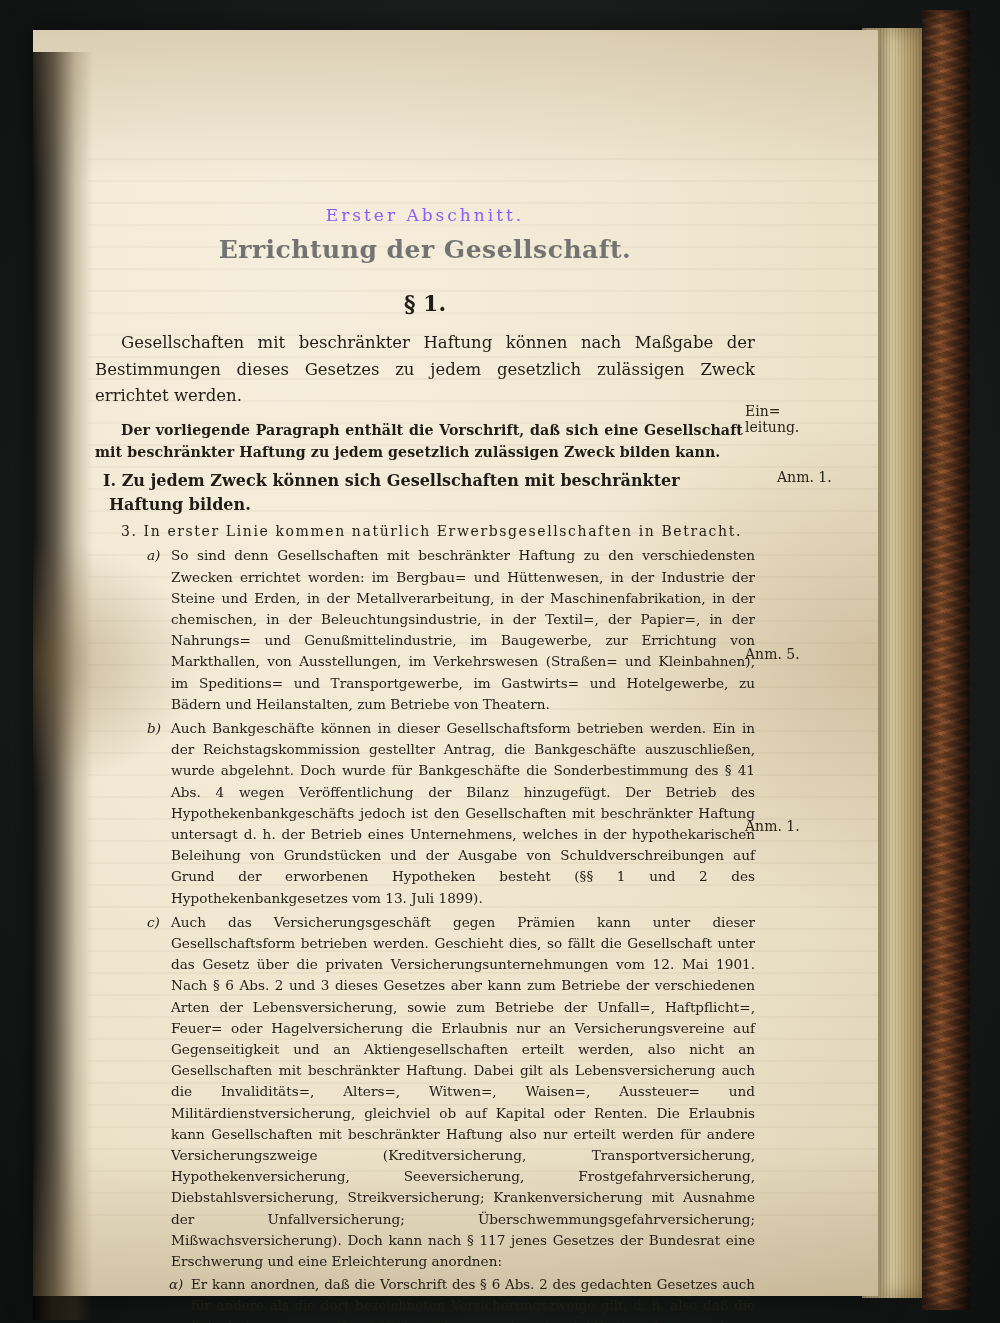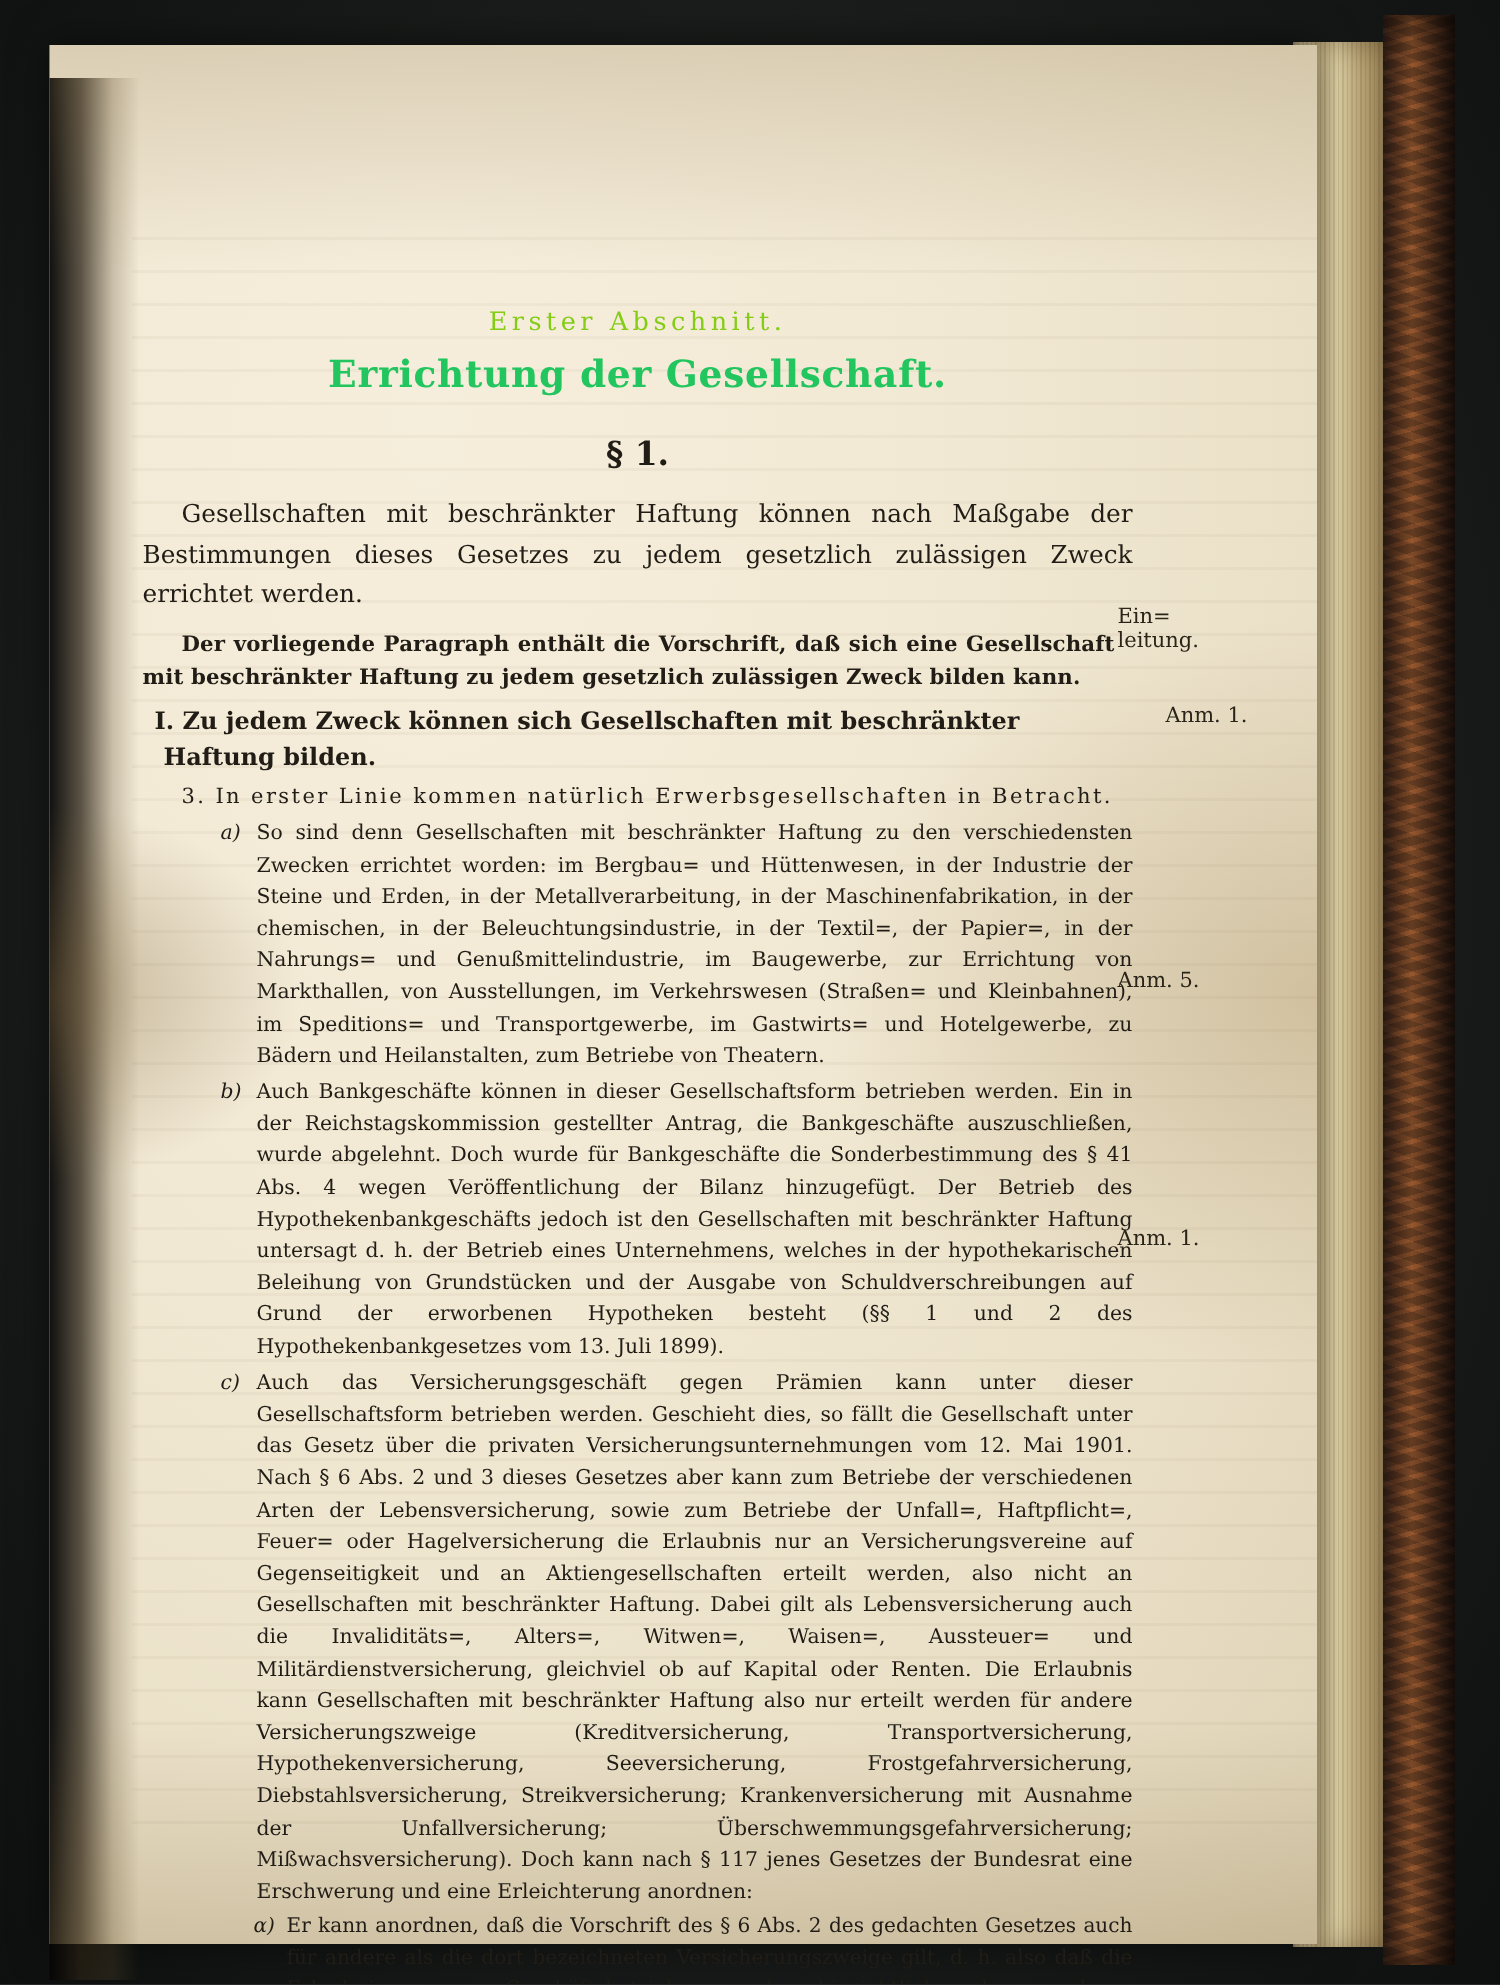--- a/index.html
+++ b/index.html
@@ -119,29 +119,29 @@
 
   .fraktur {
     font-family: "DejaVu Serif", serif;
   }
 
   .chapter-label {
     text-align: center;
     font-size: 17px;
     letter-spacing: 3px;
     margin: 0 0 10px 0;
-    color: #84cc16;
+    color: #8b5cf6;
   }
   .chapter-title {
     text-align: center;
     font-size: 25px;
     font-weight: bold;
     letter-spacing: .5px;
     margin: 0 0 26px 0;
-    color: #22c55e;
+    color: #737373;
   }
   .para-num {
     text-align: center;
     font-size: 22px;
     font-weight: bold;
     margin: 0 0 14px 0;
   }
   .lead {
     font-size: 16.5px;
     line-height: 1.62;

